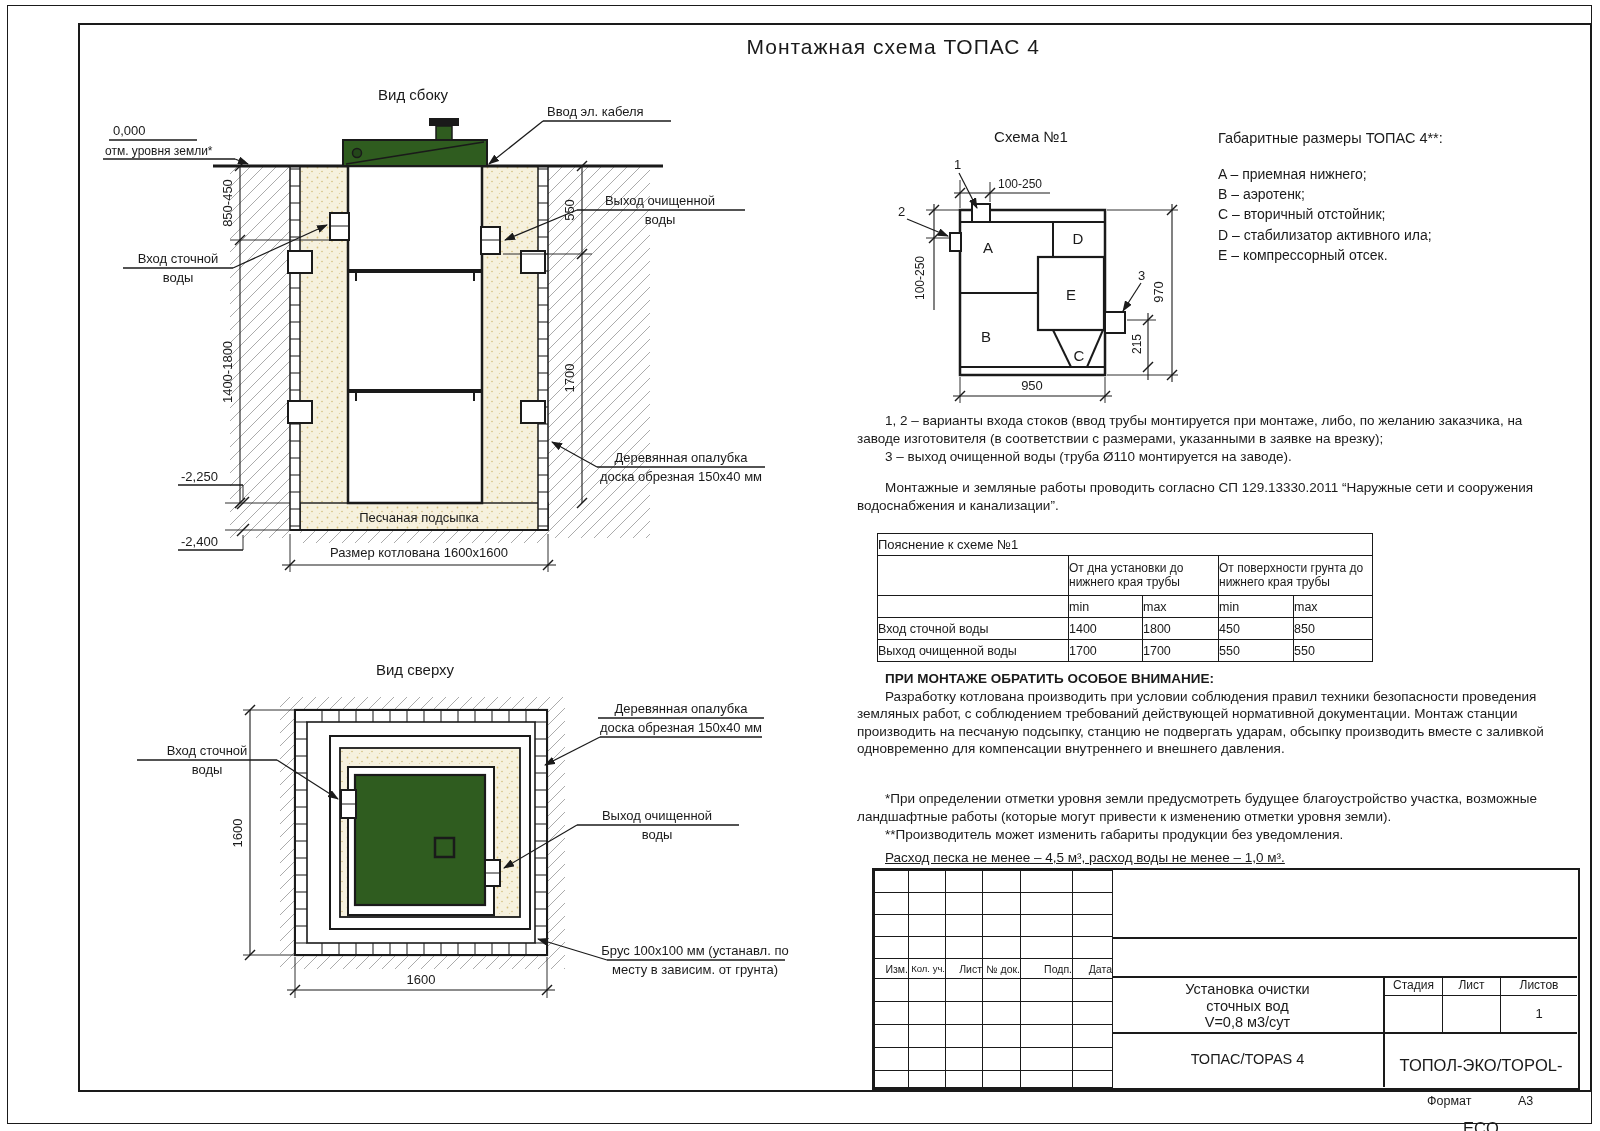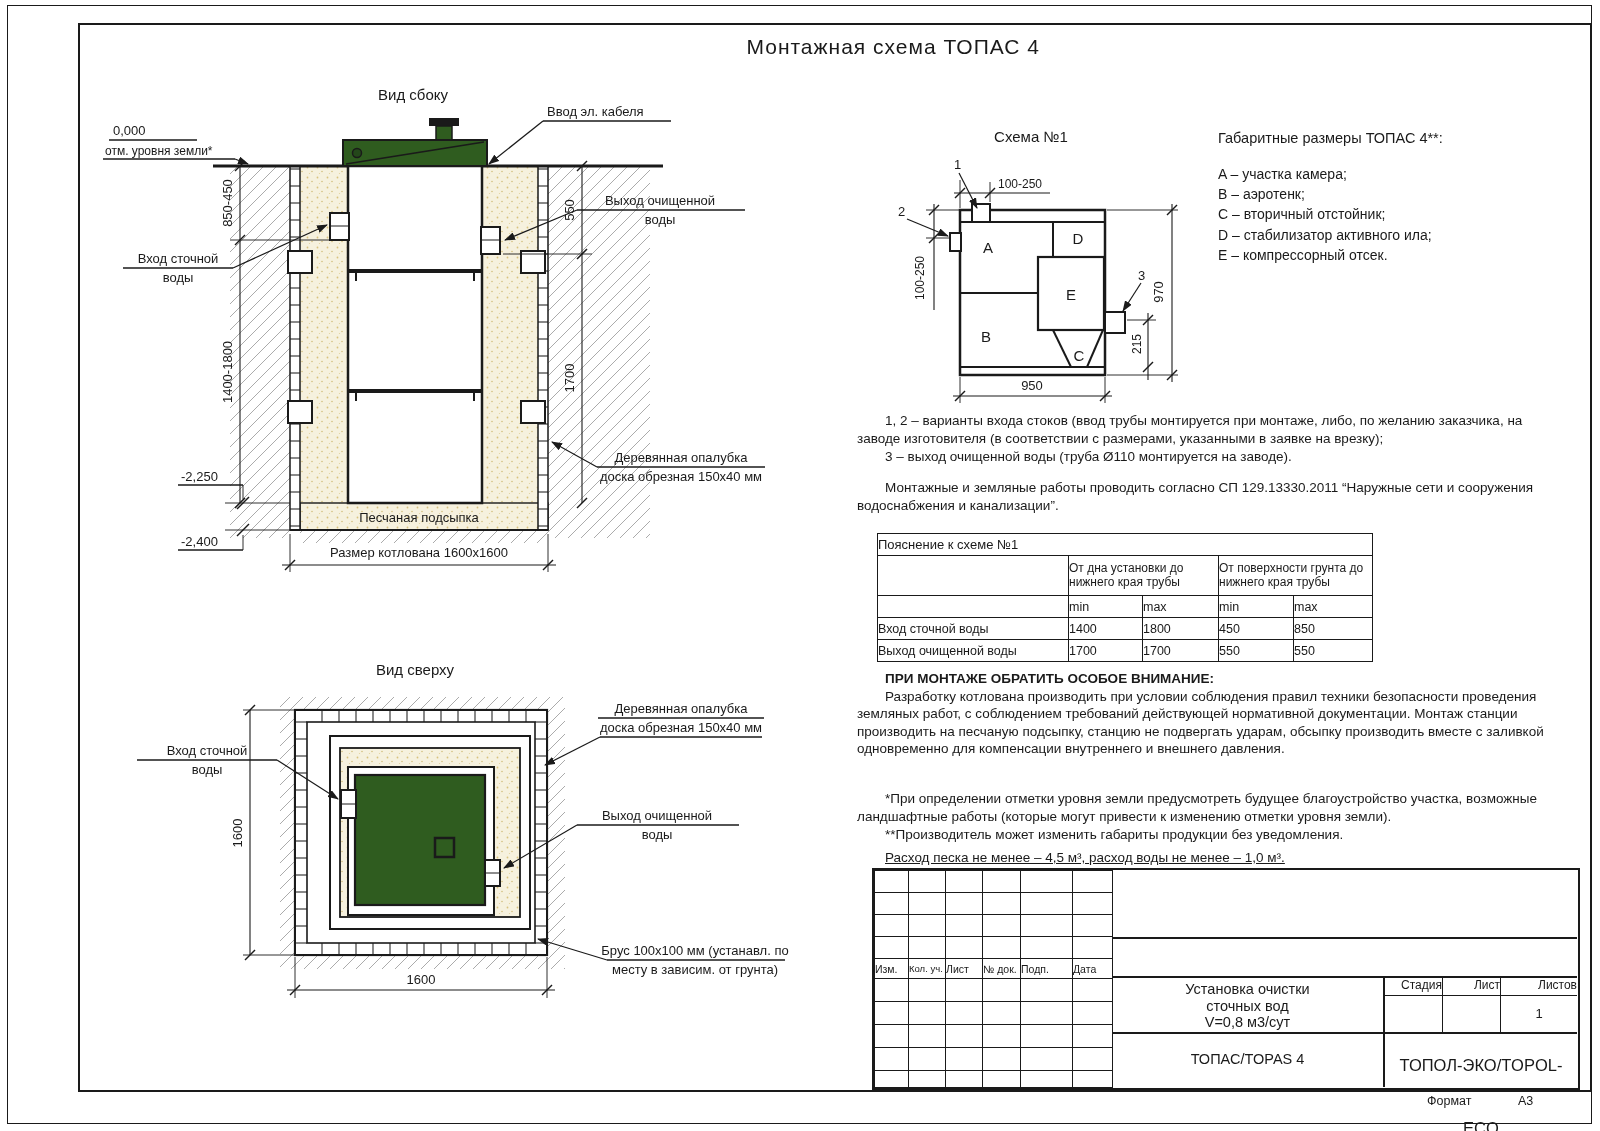--- a/index.html
+++ b/index.html
@@ -16,21 +16,21 @@
   .tick{stroke:#1a1a1a;stroke-width:1.5}
   .lead{stroke:#1a1a1a;stroke-width:1.2;fill:none;marker-end:url(#arr)}
   .ul{stroke:#1a1a1a;stroke-width:1.3}
   .blk{font-size:13.5px;line-height:18px;}
   .indent{text-indent:28px;margin:0;}
   .specrow{height:19.5px;line-height:19.5px;font-size:14px;}
   .speclabel{display:inline-block;width:139px;}
   table.exp{border-collapse:collapse;table-layout:fixed;font-size:12.5px;}
   table.exp td{border:1.6px solid #1a1a1a;text-align:left;padding:0;vertical-align:middle;}
   table.stampgrid{border-collapse:collapse;table-layout:fixed;}
-  table.stampgrid td{border:1.4px solid #1a1a1a;font-size:10.5px;text-align:left;
+  table.stampgrid td{border:1.4px solid #1a1a1a;font-size:10.5px;text-align:right;
       white-space:nowrap;overflow:hidden;padding:0;}
   .cellline{box-sizing:border-box;}
 </style>
 </head>
 <body>
 
 <div id="sheet">
 
   <svg width="0" height="0" aria-hidden="true">
     <defs>
@@ -297,21 +297,21 @@
       <text x="38" y="96" class="t13">2</text>
       <path d="M47,99 L88,116" class="lead"></path>
       <text x="278" y="160" class="t13">3</text>
       <path d="M281,163 L263,191" class="lead"></path>
     </g>
   </svg>
 
   <div class="abs" style="left:1218px;top:130px;width:330px">
     <div style="font-size:14.5px">Габаритные размеры ТОПАС 4**:</div>
     <div style="margin-top:18px;font-size:14px;line-height:20.2px">
-      <div>A – участка камера;</div>
+      <div>A – приемная нижнего;</div>
       <div>B – аэротенк;</div>
       <div>C – вторичный отстойник;</div>
       <div>D – стабилизатор активного ила;</div>
       <div>E – компрессорный отсек.</div>
     </div>
   </div>
 
   <div class="abs blk" style="left:857px;top:412px;width:697px">
     <p class="indent">1, 2 – варианты входа стоков (ввод трубы монтируется при монтаже, либо, по желанию заказчика, на заводе изготовителя (в соответствии с размерами, указанными в заявке на врезку);</p>
     <p class="indent">3 – выход очищенной воды (труба Ø110 монтируется на заводе).</p>
@@ -467,21 +467,21 @@
     <div class="abs cellline" style="left:238px;top:0;width:465px;height:217px">
       <div class="cellline" style="height:69px;border-bottom:2px solid #1a1a1a"></div>
       <div class="cellline" style="height:39px;border-bottom:2px solid #1a1a1a"></div>
       <div class="cellline" style="height:56px;border-bottom:2px solid #1a1a1a;display:flex">
         <div class="cellline" style="width:273px;border-right:2px solid #1a1a1a;text-align:center;font-size:14.5px;line-height:16.5px;padding-top:3px">
           <div>Установка очистки</div>
           <div>сточных вод</div>
           <div>V=0,8 м3/сут</div>
         </div>
         <div style="flex:1">
-          <div class="cellline" style="display:flex;height:18px;border-bottom:1.5px solid #1a1a1a;font-size:12px;text-align:right">
+          <div class="cellline" style="display:flex;height:18px;border-bottom:1.5px solid #1a1a1a;font-size:12px;text-align:center">
             <div class="cellline" style="width:58px;border-right:1.5px solid #1a1a1a">Стадия</div>
             <div class="cellline" style="width:58px;border-right:1.5px solid #1a1a1a">Лист</div>
             <div style="flex:1">Листов</div>
           </div>
           <div style="display:flex;height:36px;font-size:13px;text-align:center">
             <div class="cellline" style="width:58px;border-right:1.5px solid #1a1a1a"></div>
             <div class="cellline" style="width:58px;border-right:1.5px solid #1a1a1a"></div>
             <div style="flex:1;line-height:36px">1</div>
           </div>
         </div>

